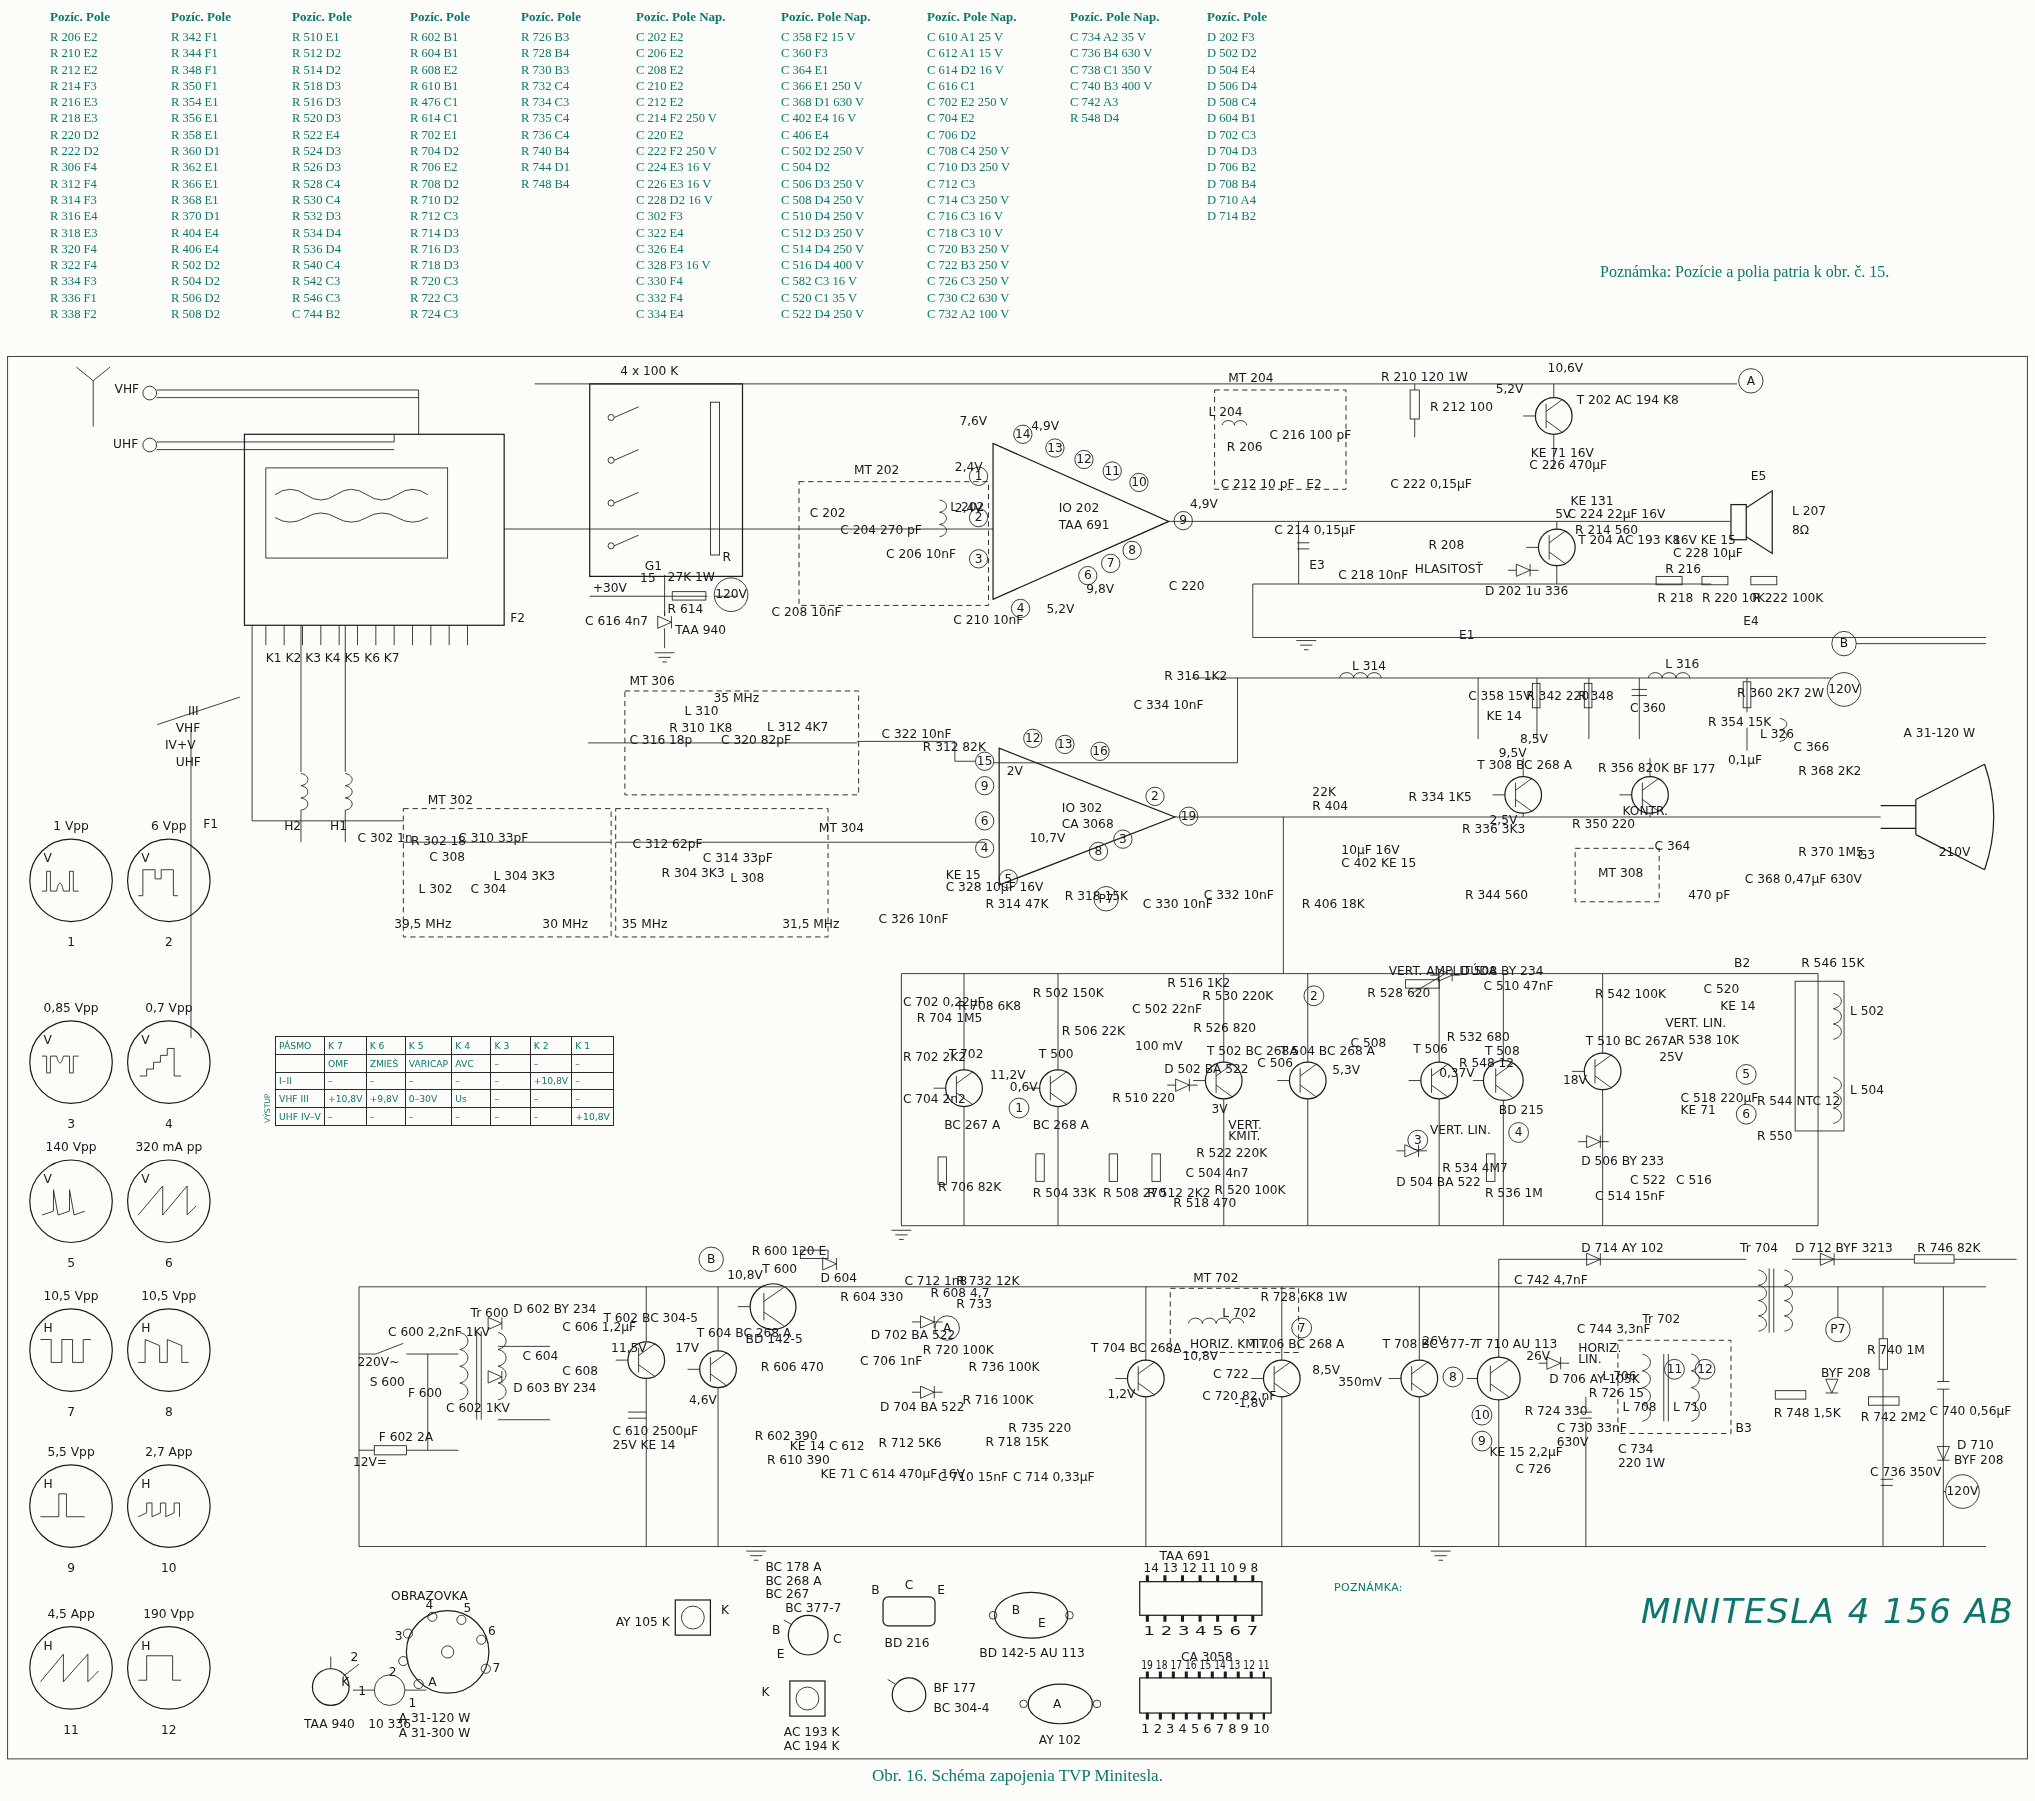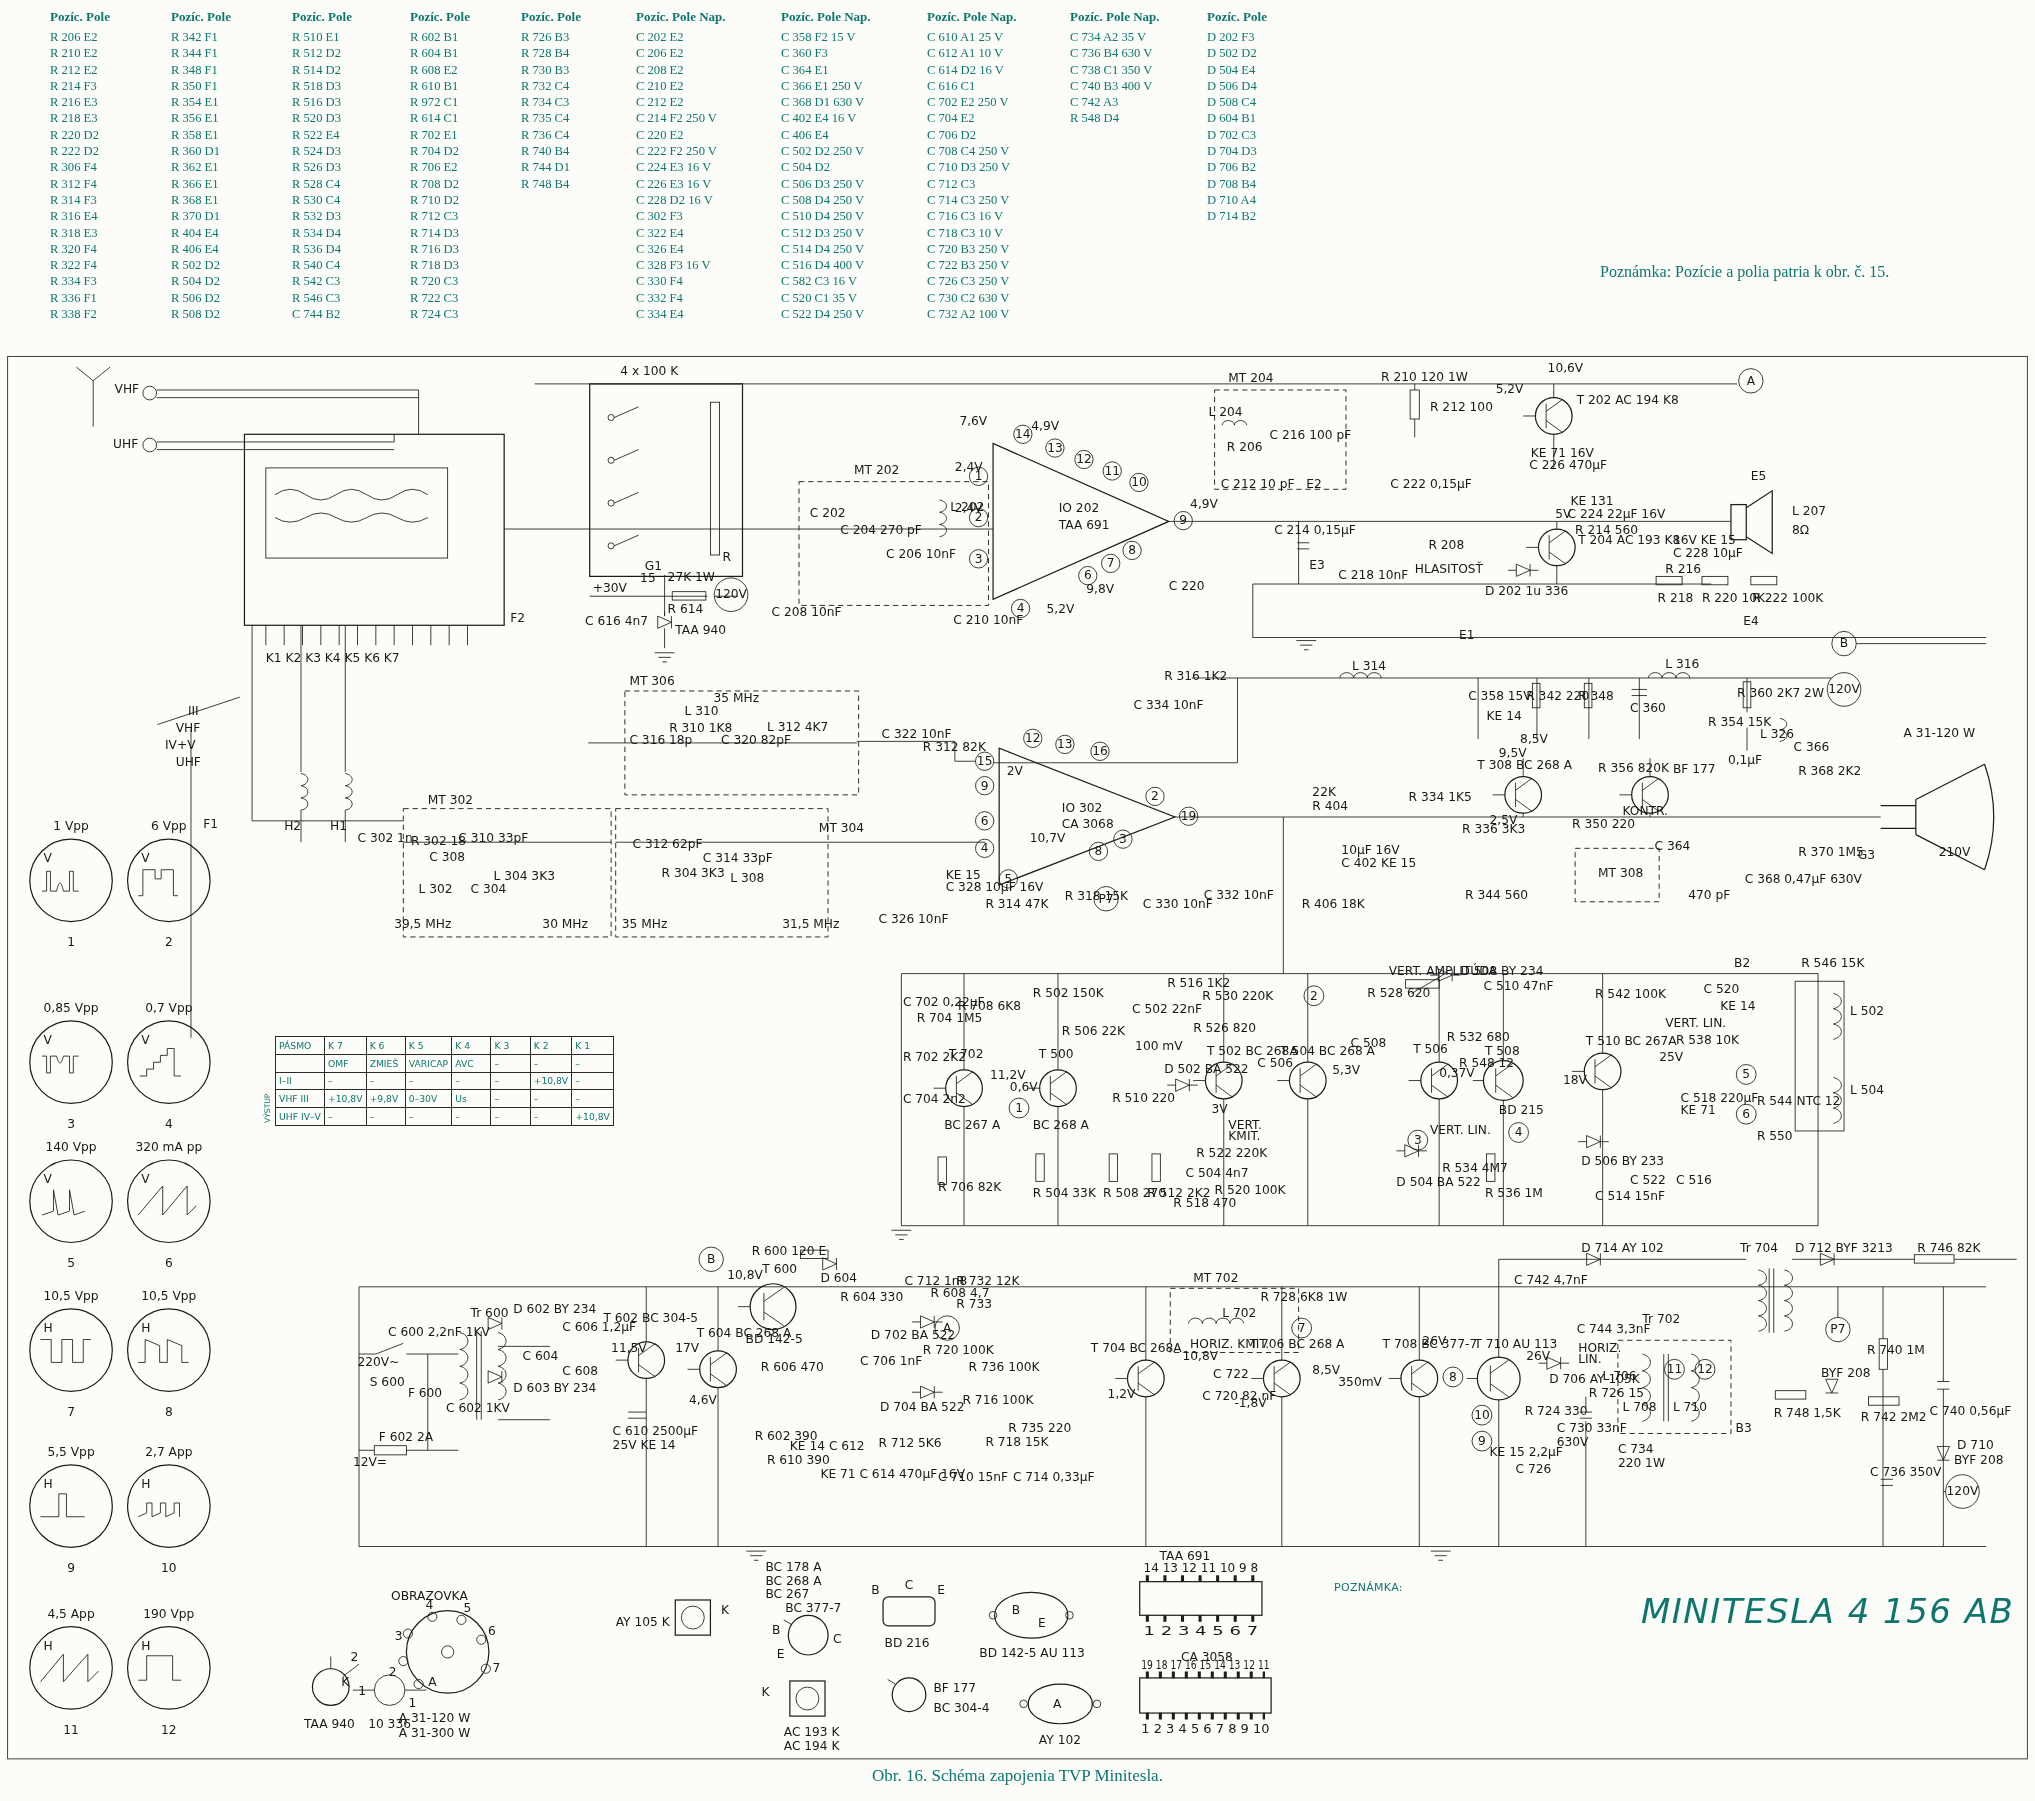--- a/index.html
+++ b/index.html
@@ -99,21 +99,21 @@
         <div class="row">C 744 B2</div>
       </div>
     </div>
   <div class="tcol" style="left:410px">
       <div class="hdr">Pozíc. Pole</div>
       <div>
         <div class="row">R 602 B1</div>
         <div class="row">R 604 B1</div>
         <div class="row">R 608 E2</div>
         <div class="row">R 610 B1</div>
-        <div class="row">R 972 C1</div>
+        <div class="row">R 476 C1</div>
         <div class="row">R 614 C1</div>
         <div class="row">R 702 E1</div>
         <div class="row">R 704 D2</div>
         <div class="row">R 706 E2</div>
         <div class="row">R 708 D2</div>
         <div class="row">R 710 D2</div>
         <div class="row">R 712 C3</div>
         <div class="row">R 714 D3</div>
         <div class="row">R 716 D3</div>
         <div class="row">R 718 D3</div>
@@ -180,21 +180,21 @@
         <div class="row">C 516 D4 400 V</div>
         <div class="row">C 582 C3 16 V</div>
         <div class="row">C 520 C1 35 V</div>
         <div class="row">C 522 D4 250 V</div>
       </div>
     </div>
   <div class="tcol" style="left:927px">
       <div class="hdr">Pozíc. Pole Nap.</div>
       <div>
         <div class="row">C 610 A1 25 V</div>
-        <div class="row">C 612 A1 10 V</div>
+        <div class="row">C 612 A1 15 V</div>
         <div class="row">C 614 D2 16 V</div>
         <div class="row">C 616 C1</div>
         <div class="row">C 702 E2 250 V</div>
         <div class="row">C 704 E2</div>
         <div class="row">C 706 D2</div>
         <div class="row">C 708 C4 250 V</div>
         <div class="row">C 710 D3 250 V</div>
         <div class="row">C 712 C3</div>
         <div class="row">C 714 C3 250 V</div>
         <div class="row">C 716 C3 16 V</div>

